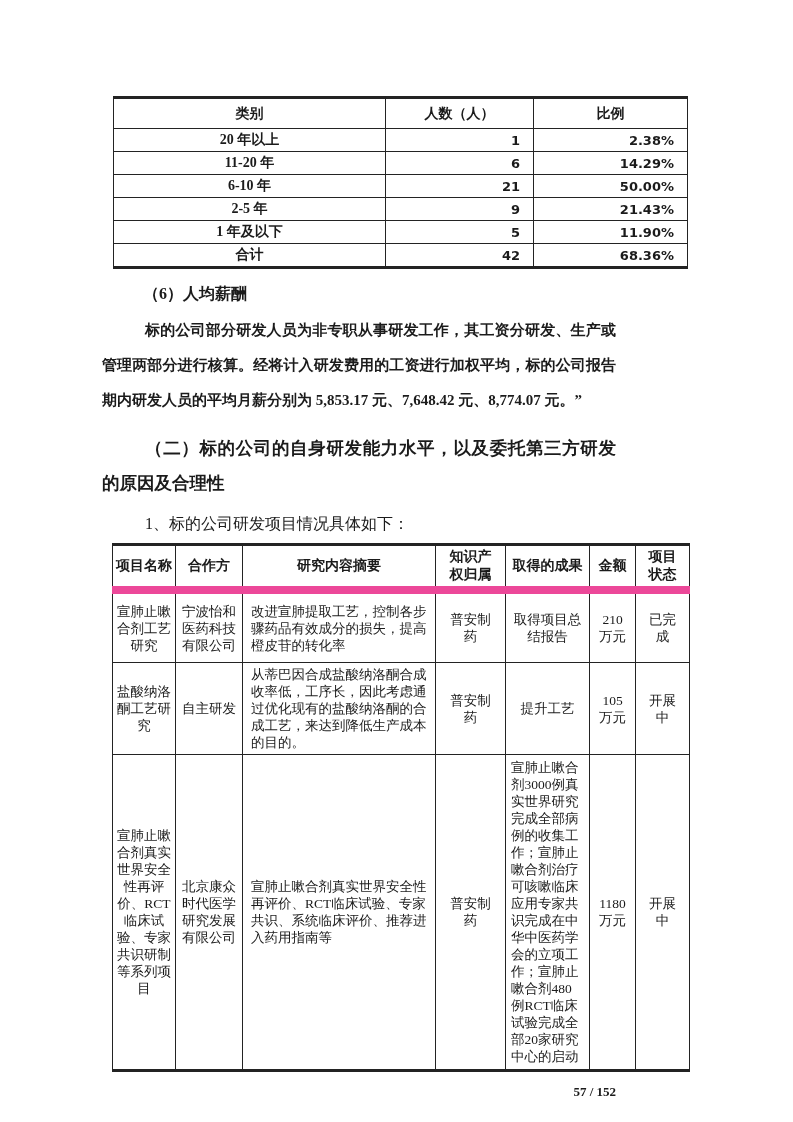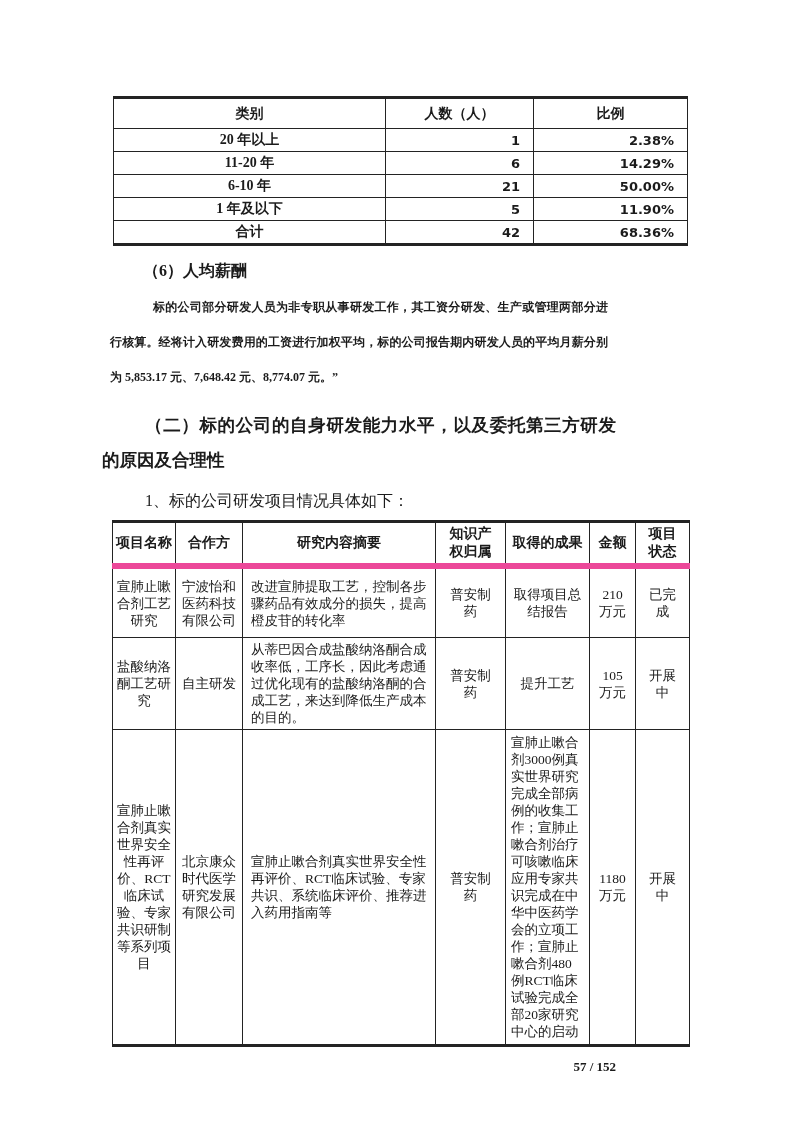--- a/index.html
+++ b/index.html
@@ -31,40 +31,40 @@
     font-family:"Liberation Serif","DejaVu Serif",serif;
     padding:0;
   }
   .t1 th { height:29px; text-align:center; }
   .t1 td { height:22px; }
   .t1 .cat { text-align:center; }
   .t1 .num { text-align:right; padding-right:13px; font-family:"DejaVu Sans","Liberation Sans",sans-serif; font-size:13px; }
 
   
   .h6 { margin:15px 0 0; padding-left:41px; font-size:16px; line-height:20px; font-weight:bold; }
-  .para { margin:9px 8px 0; font-size:12px; line-height:35px; font-weight:bold; text-indent:43px; text-align:justify; }
+  .para { margin:9px 0 0; font-size:15px; line-height:35px; font-weight:bold; text-indent:43px; text-align:justify; }
   .h2sec { margin:13px 0 0; font-size:17.5px; line-height:35px; font-weight:bold; text-indent:43px; text-align:justify; font-family:"Liberation Sans","DejaVu Sans",sans-serif; }
   .intro { margin:12px 0 0; font-size:16px; line-height:22px; text-indent:43px; }
 
   
   .t2 {
     width:577px; margin-left:10px; margin-top:8px;
     border:1px solid #232323;
     border-top:3px solid #232323;
     border-bottom:3px solid #232323;
     font-size:13.5px;
   }
   .t2 th, .t2 td { border:1px solid #232323; }
   .t2 thead th {
     height:40px; font-size:14px; font-weight:bold;
     text-align:center; vertical-align:middle;
     line-height:18px; padding:0 2px;
   }
   .t2 thead th.hdr-ip, .t2 thead th.hdr-status { padding:0 10px; }
-  .t2 thead { border-bottom:6px solid #ec4899; }
+  .t2 thead { border-bottom:8px solid #ec4899; }
   .t2 td {
     text-align:center; vertical-align:middle;
     line-height:17px; padding:3px 4px;
   }
   .t2 td.cell-name { padding:3px 3px; }
   .t2 td.cell-partner { padding:3px 4px; }
   .t2 td.cell-summary { text-align:left; padding:3px 8px; }
   .t2 td.cell-ip { padding:17px 10px; }
   .t2 td.cell-results { padding:3px 6px; }
   .t2 td.cell-results.left { text-align:left; padding:3px 5px; }
@@ -103,20 +103,25 @@
       </tr>
       <tr>
         <td class="cat">11-20 年</td>
         <td class="num">6</td>
         <td class="num">14.29%</td>
       </tr>
       <tr>
         <td class="cat">6-10 年</td>
         <td class="num">21</td>
         <td class="num">50.00%</td>
+      </tr>
+      <tr>
+        <td class="cat">2-5 年</td>
+        <td class="num">9</td>
+        <td class="num">21.43%</td>
       </tr>
       <tr>
         <td class="cat">1 年及以下</td>
         <td class="num">5</td>
         <td class="num">11.90%</td>
       </tr>
       <tr>
         <td class="cat">合计</td>
         <td class="num">42</td>
         <td class="num">68.36%</td>

